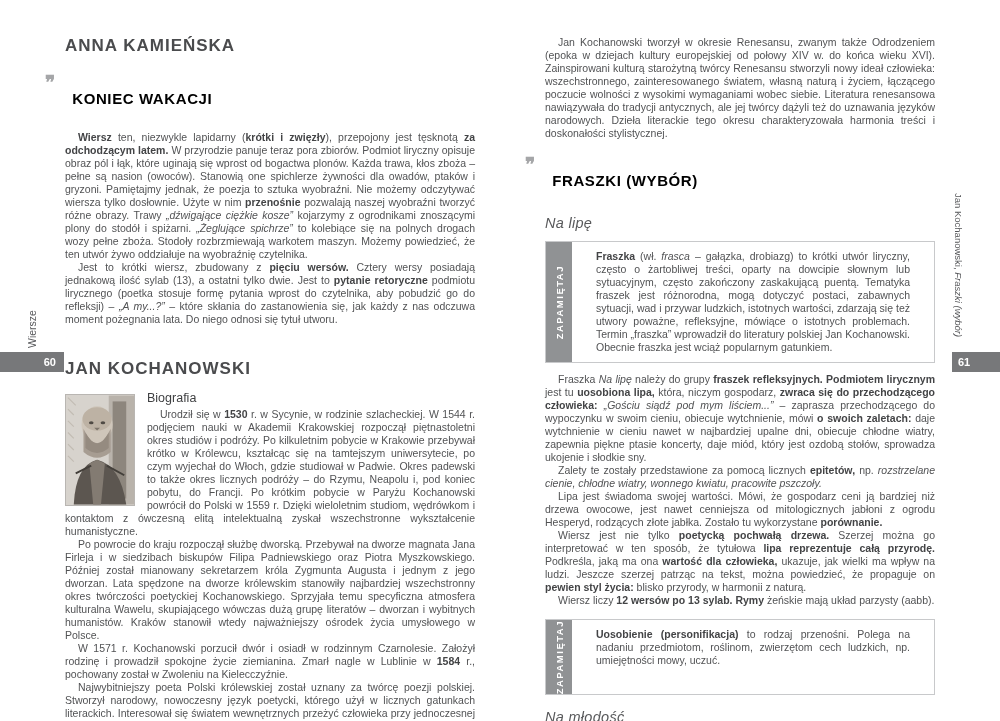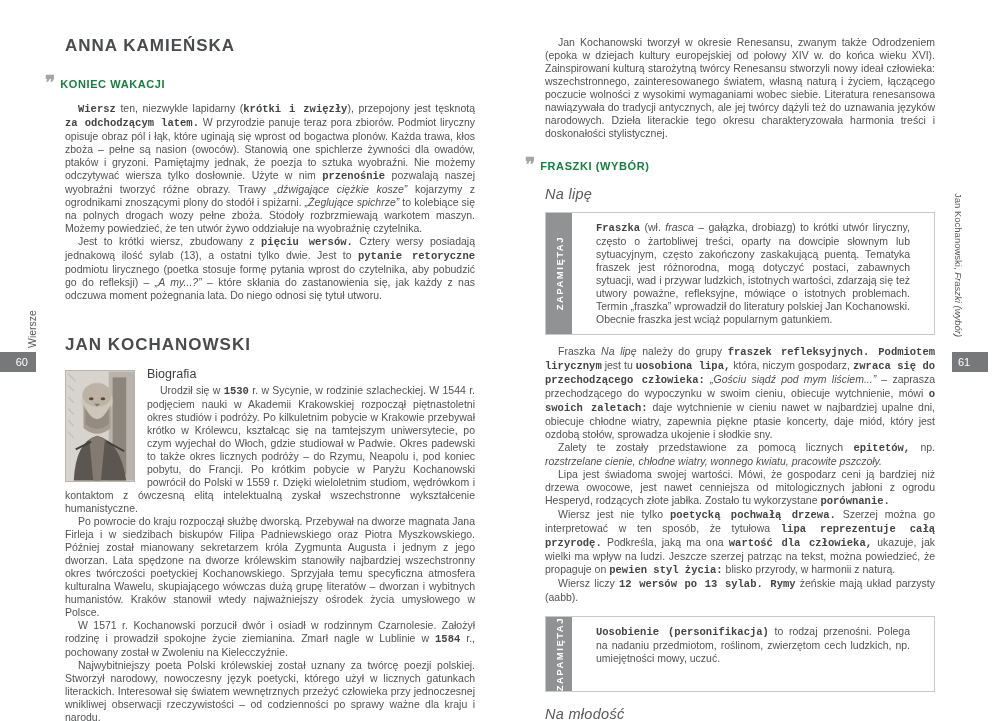--- a/index.html
+++ b/index.html
@@ -18,22 +18,22 @@
     margin:0 0 20px 0;
   }
   .section-head{
     display:flex;align-items:flex-start;margin:0 0 12px -20px;
   }
   .quote-icon{
     font-size:19px;color:#a5a6a8;line-height:14px;margin-right:5px;
     font-weight:700;
   }
   .section-title{
-    font-size:11px;font-weight:700;letter-spacing:0.6px;color:#15803d;
-    margin:0;padding-top:2px;
+    font-size:15px;font-weight:700;letter-spacing:0.6px;color:#000000;
+    margin:12px;padding-top:2px;
   }
   p.body{
     font-size:10.5px;line-height:13px;text-align:justify;
     margin:0;text-indent:13px;color:#515254;
   }
   .h2-gap{margin-top:14px;}
   .bio-title{
     font-size:12.5px;font-weight:400;color:#3e3f41;margin:0 0 3px 0;
   }
   .bio-block{margin-top:10px;}
@@ -69,28 +69,28 @@
     writing-mode:vertical-rl;transform:rotate(180deg);
     font-size:10.5px;color:#56575a;
   }
   .tab-label-right{
     position:absolute;left:953px;top:193px;height:165px;
     writing-mode:vertical-rl;
     font-size:9.5px;color:#56575a;white-space:nowrap;
   }
   .tab-label-right .it{font-style:italic;}
   .page-box{
-    position:absolute;top:352px;height:20px;width:36px;
-    background:#77787a;color:#ffffff;font-weight:400;font-size:11px;
+    position:absolute;top:352px;height:20px;width:64px;
+    background:#77787a;color:#ffffff;font-weight:700;font-size:11px;
     display:flex;align-items:center;box-sizing:border-box;
   }
   #page-box-left{left:0;justify-content:flex-end;padding-right:8px;}
   #page-box-right{left:952px;justify-content:flex-start;padding-left:6px;}
 
-  .rich b{font-weight:700;color:#434446;font-family:Liberation Mono, monospace;}
+  .rich b{font-weight:700;color:#434446;}
   .rich i{font-style:italic;}
 </style>
 </head>
 <body>
 
 <div class="page-col" id="left-col">
   <h1 class="author-heading">ANNA KAMIEŃSKA</h1>
 
   <div class="section-head">
     <span class="quote-icon">❞</span>

